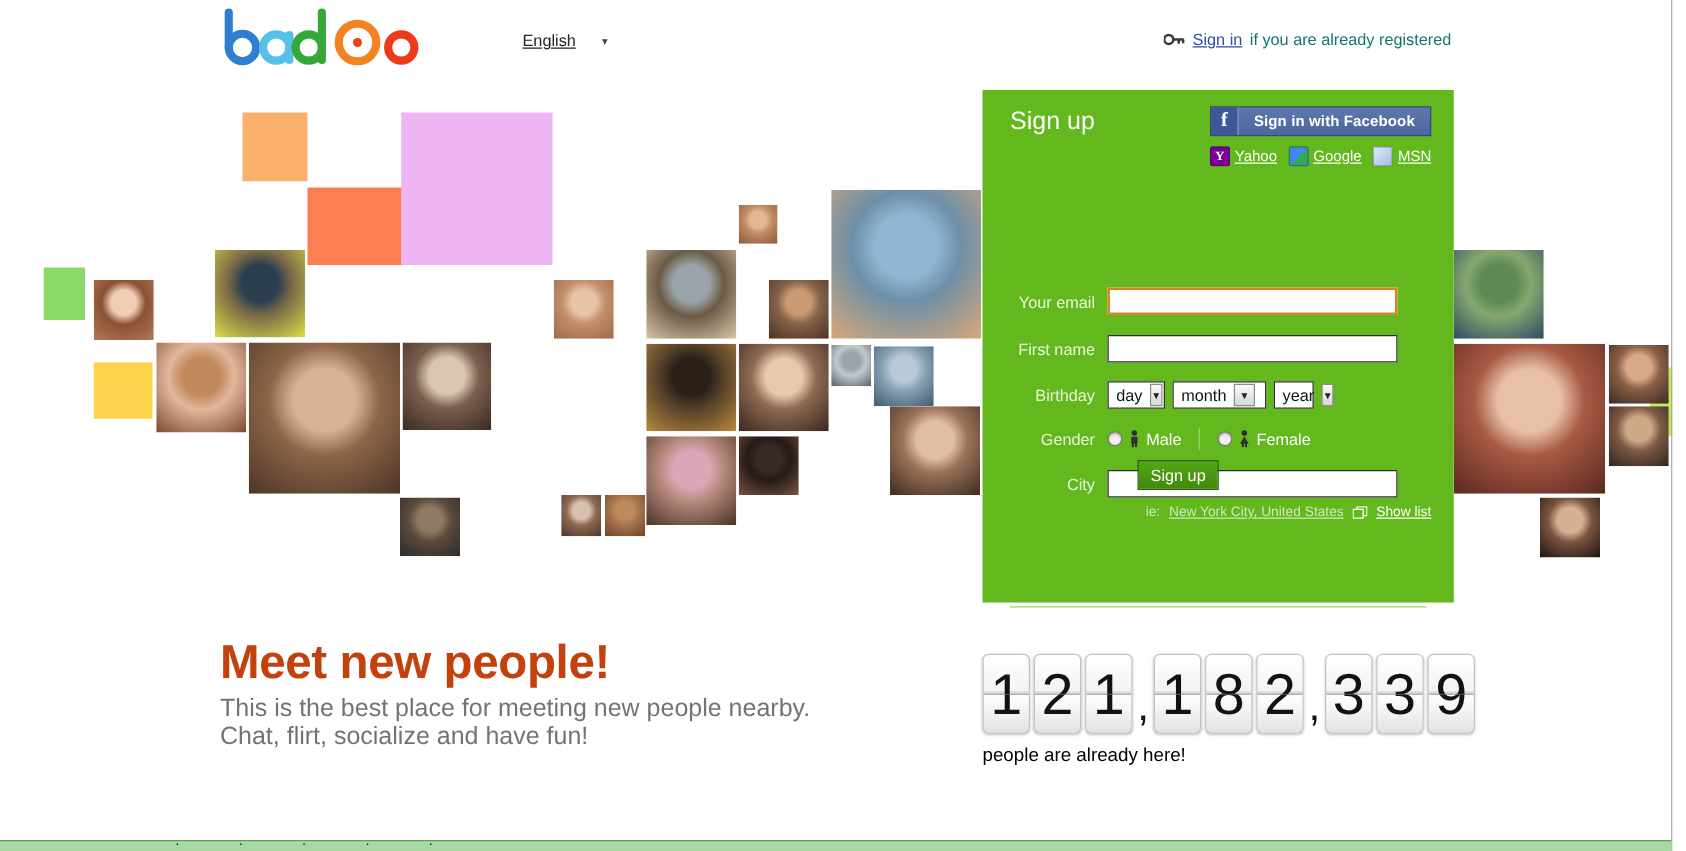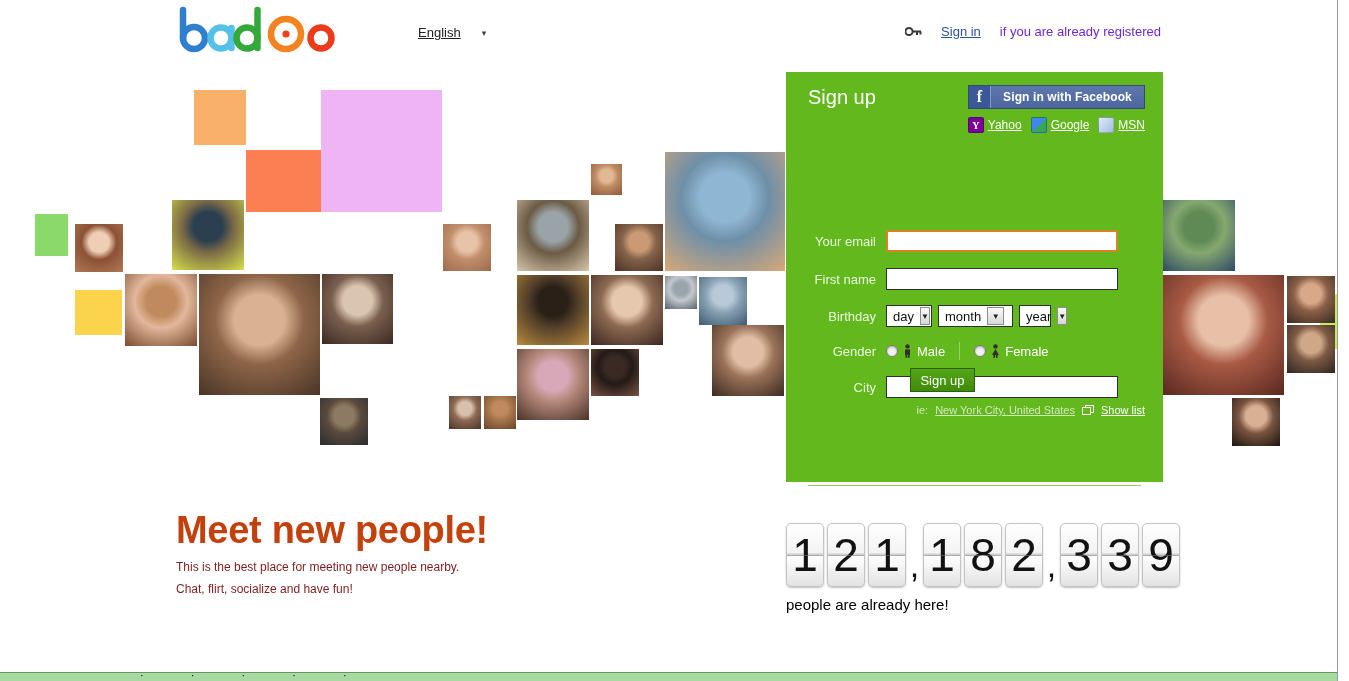--- a/index.html
+++ b/index.html
@@ -32,28 +32,28 @@
     font-size: 13px; color: #333;
     display: flex; align-items: center; gap: 21px;
     cursor: pointer;
   }
   #lang-select .lang-label { text-decoration: underline; color: #222; }
   #lang-select .caret { font-size: 9px; color: #444; }
 
   #signin-area {
     position: absolute; right: 176px; top: 24px;
     font-size: 13px; color: #555;
-    display: flex; align-items: center; gap: 19px;
+    display: flex; align-items: center; gap: 6px;
     white-space: nowrap;
   }
   #signin-area .key-icon { display: inline-block; width: 17px; height: 11px; }
   #signin-area .signin-link {
     color: #2b50a0; text-decoration: underline; cursor: pointer;
   }
-  #signin-area .signin-tail { color: #6d28d9; }
+  #signin-area .signin-tail { color: #0f766e; }
 
   
   #collage {
     position: absolute; left: 0; top: 62px;
     width: 1337px; height: 425px;
   }
   .tile { position: absolute; overflow: hidden; }
   .tile .ph { width: 100%; height: 100%; display: block; }
 
   
@@ -196,21 +196,21 @@
   }
   #know-line .know-link { color: #fff; text-decoration: underline; cursor: pointer; }
 
   
   #meet-block { position: absolute; left: 176px; top: 508px; }
   #meet-title {
     font-size: 38px; color: #c2410c; line-height: 44px;
     letter-spacing: -.3px; margin: 0;
   }
   #meet-sub1, #meet-sub2 {
-    font-size: 12px; color: #7f1d1d; line-height: 22px; margin: 0;
+    font-size: 20px; color: #737373; line-height: 22px; margin: 0;
   }
   #meet-sub1 { margin-top: 4px; }
 
   #counter-block { position: absolute; left: 786px; top: 515px; }
   #counter-digits { display: flex; align-items: flex-end; height: 72px; }
   .digit {
     width: 38px; height: 64px;
     margin-right: 3px;
     background: linear-gradient(#ffffff 0%, #f3f3f3 46%, #cfcfcf 49%, #ffffff 52%, #e2e2e2 100%);
     border: 1px solid #c4c4c4;

